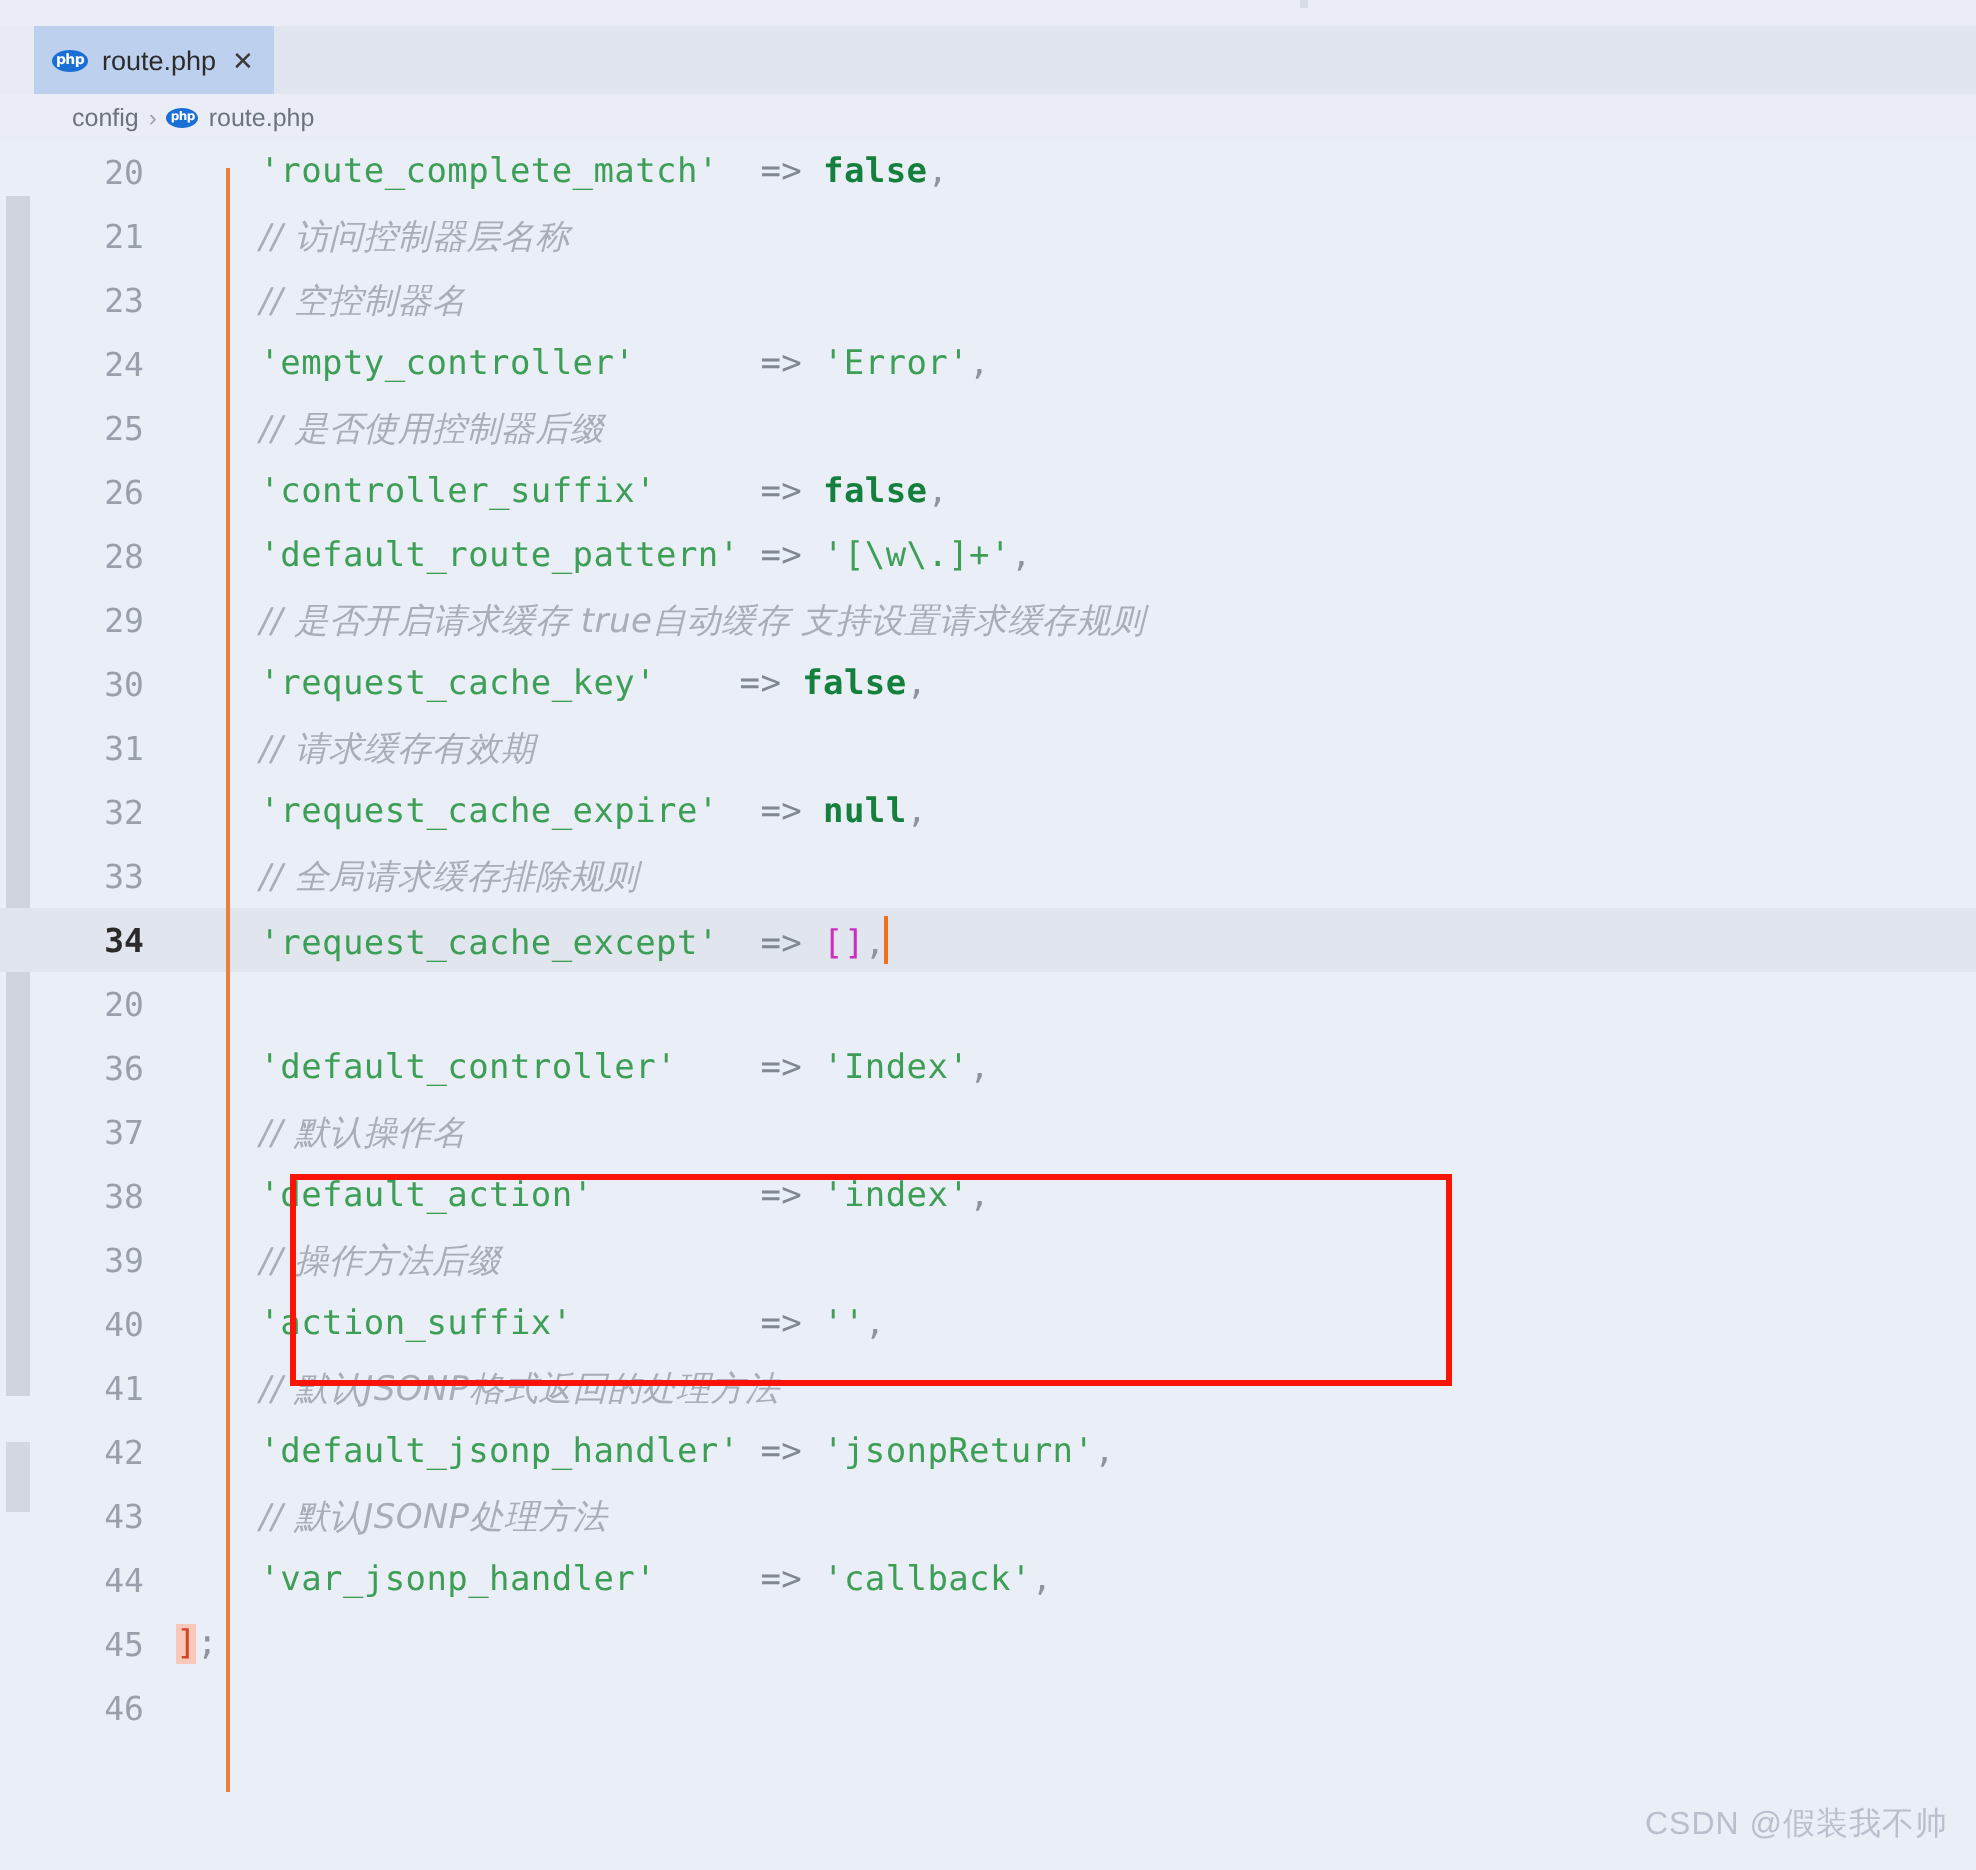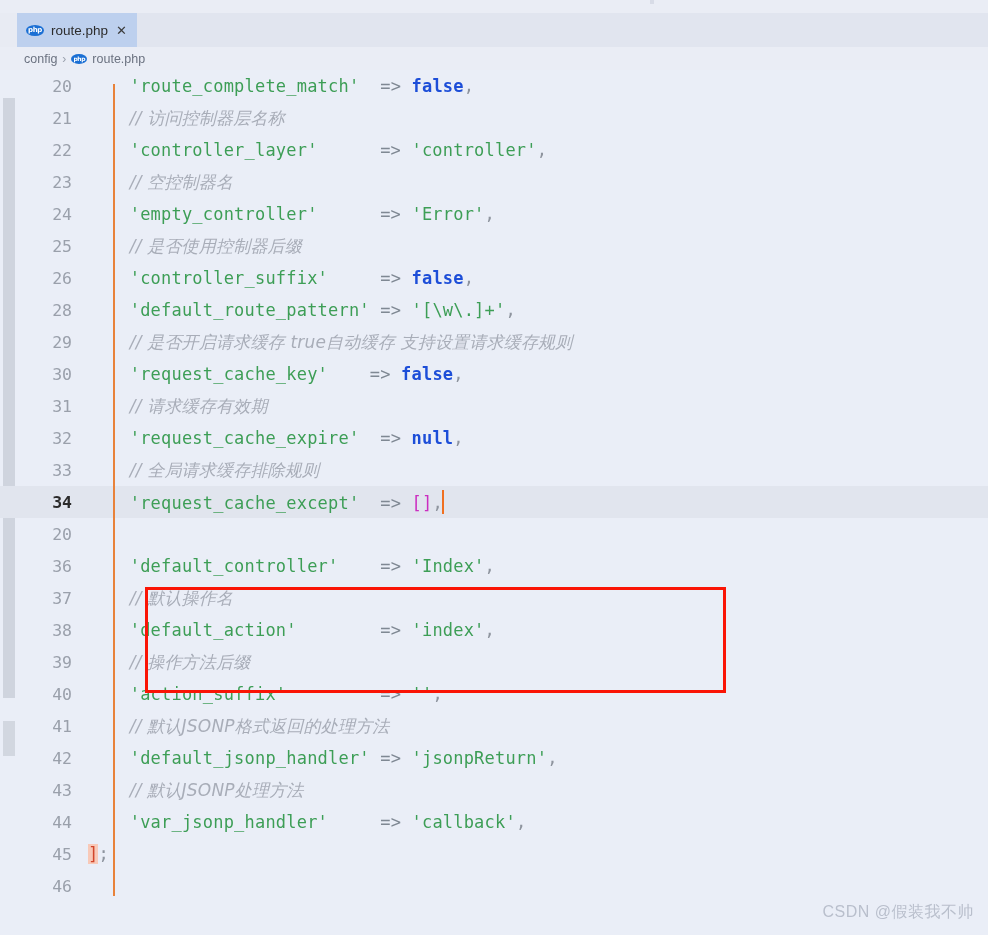--- a/index.html
+++ b/index.html
@@ -85,21 +85,21 @@
   }
 
   
   .breadcrumb {
     position: absolute;
     left: 0; top: 47px;
     width: 988px; height: 23px;
     background: #eaedf5;
     display: flex;
     align-items: center;
-    padding-left: 24px;
+    padding-left: 36px;
     box-sizing: border-box;
   }
   .bc-item {
     font-family: "Liberation Sans", sans-serif;
     font-size: 12.5px;
     color: #6b7280;
     cursor: pointer;
     white-space: nowrap;
   }
   .bc-sep {
@@ -203,21 +203,21 @@
     left: 113px;
     top: 14px;
     width: 1.5px;
     height: 812px;
     background: #e8823a;
     pointer-events: none;
   }
 
   
   .t-str   { color: #3d9e56; }
-  .t-kw    { color: #1d4ed8; font-weight: bold; }
+  .t-kw    { color: #15803d; font-weight: bold; }
   .t-cmt   { color: #a8adb8; font-style: italic; font-family: "DejaVu Sans", sans-serif; }
   .t-op    { color: #7f8893; }
   .t-punc  { color: #8e949e; }
   .t-brk   { color: #cb2ec0; }
   .t-brk-hl {
     color: #d1452a;
     background: #f8c9b8;
   }
 
   
@@ -279,21 +279,20 @@
 
 <div class="editor">
   <div class="left-rail">
     <div class="scroll-thumb"></div>
     <div class="scroll-thumb2"></div>
   </div>
 
   <div class="code-area" id="code-area">
       <div class="row"><div class="lineno">20</div><div class="code">    <span class="t-str">'route_complete_match'</span>  <span class="t-op">=&gt;</span> <span class="t-kw">false</span><span class="t-punc">,</span></div></div>
       <div class="row"><div class="lineno">21</div><div class="code">    <span class="t-cmt">// 访问控制器层名称</span></div></div>
-      <div class="row"><div class="lineno">22</div><div class="code">    <span class="t-str">'controller_layer'</span>      <span class="t-op">=&gt;</span> <span class="t-str">'controller'</span><span class="t-punc">,</span></div></div>
       <div class="row"><div class="lineno">23</div><div class="code">    <span class="t-cmt">// 空控制器名</span></div></div>
       <div class="row"><div class="lineno">24</div><div class="code">    <span class="t-str">'empty_controller'</span>      <span class="t-op">=&gt;</span> <span class="t-str">'Error'</span><span class="t-punc">,</span></div></div>
       <div class="row"><div class="lineno">25</div><div class="code">    <span class="t-cmt">// 是否使用控制器后缀</span></div></div>
       <div class="row"><div class="lineno">26</div><div class="code">    <span class="t-str">'controller_suffix'</span>     <span class="t-op">=&gt;</span> <span class="t-kw">false</span><span class="t-punc">,</span></div></div>
       <div class="row"><div class="lineno">28</div><div class="code">    <span class="t-str">'default_route_pattern'</span> <span class="t-op">=&gt;</span> <span class="t-str">'[\w\.]+'</span><span class="t-punc">,</span></div></div>
       <div class="row"><div class="lineno">29</div><div class="code">    <span class="t-cmt">// 是否开启请求缓存 true自动缓存 支持设置请求缓存规则</span></div></div>
       <div class="row"><div class="lineno">30</div><div class="code">    <span class="t-str">'request_cache_key'</span>    <span class="t-op">=&gt;</span> <span class="t-kw">false</span><span class="t-punc">,</span></div></div>
       <div class="row"><div class="lineno">31</div><div class="code">    <span class="t-cmt">// 请求缓存有效期</span></div></div>
       <div class="row"><div class="lineno">32</div><div class="code">    <span class="t-str">'request_cache_expire'</span>  <span class="t-op">=&gt;</span> <span class="t-kw">null</span><span class="t-punc">,</span></div></div>
       <div class="row"><div class="lineno">33</div><div class="code">    <span class="t-cmt">// 全局请求缓存排除规则</span></div></div>

